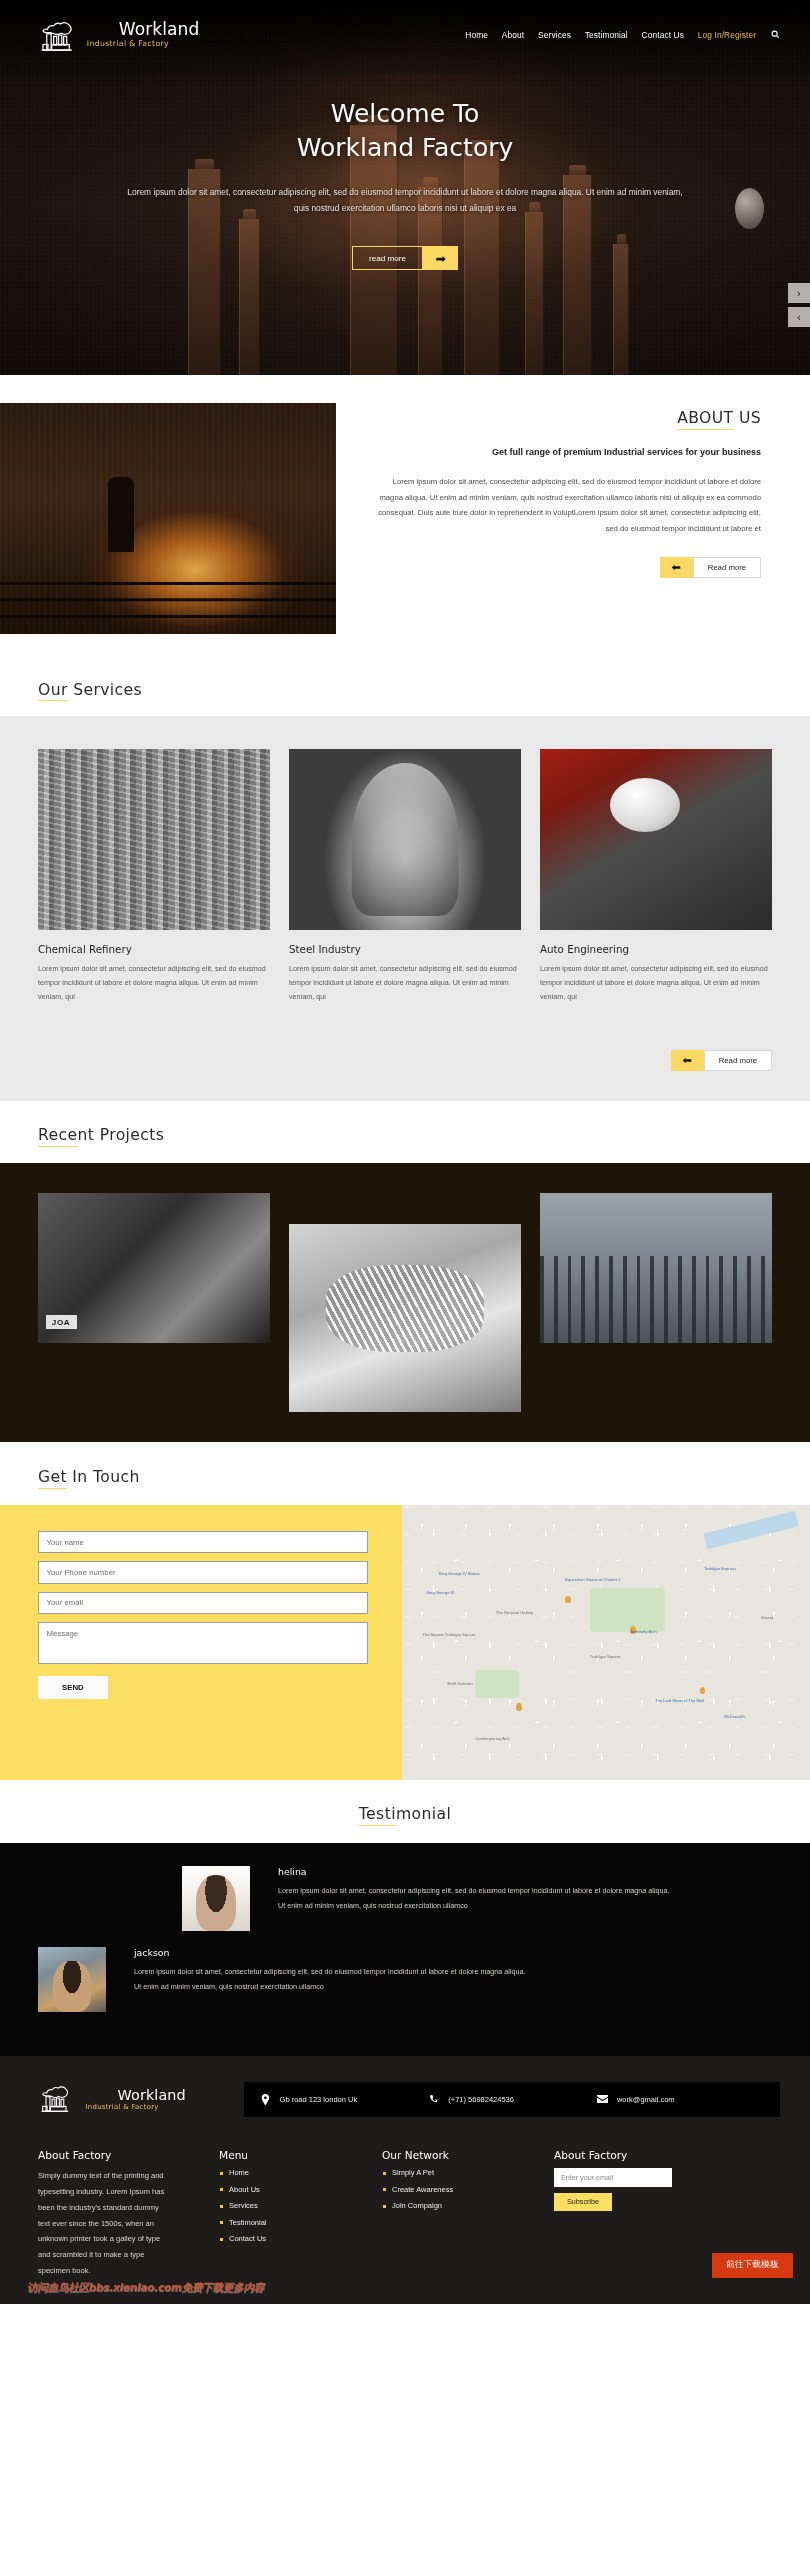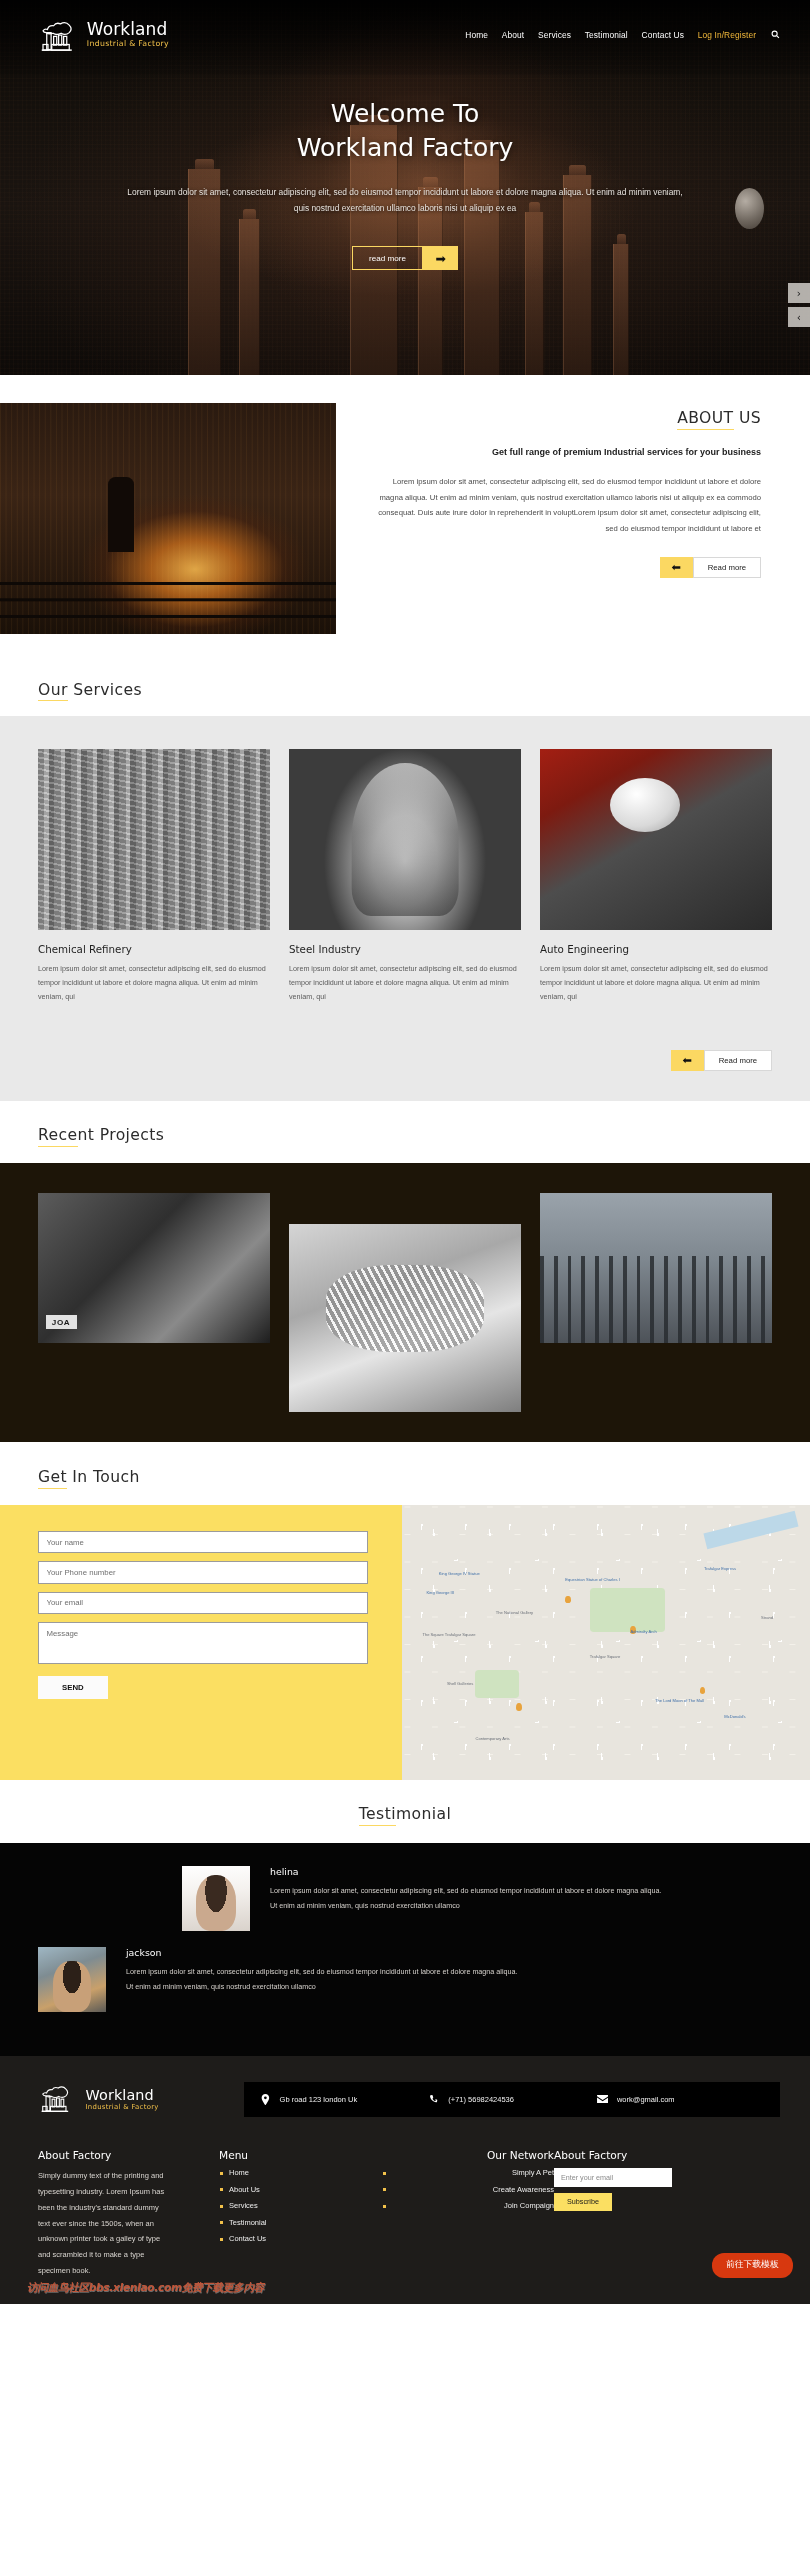--- a/index.html
+++ b/index.html
@@ -56,20 +56,21 @@
     position: absolute; top: 0; left: 0; right: 0; height: 69px;
     display: flex; align-items: center; justify-content: space-between;
     padding: 0 30px 0 38px; z-index: 20;
   }
   .logo-wrap { display: flex; align-items: center; gap: 8.8px; }
   .logo-mark { width: 40px; height: 35px; flex: 0 0 auto; }
   .logo-text { line-height: 1; }
   .logo-title {
     font-size: 17px; color: #fff; letter-spacing: 0.1px; font-weight: 400;
     font-family: "DejaVu Sans", sans-serif;
+    margin-left: 32px;
   }
   .logo-sub {
     font-size: 7.8px; color: #f2c14a; letter-spacing: 0.3px; margin-top: 2.5px;
     font-family: "DejaVu Sans", sans-serif;
   }
   .nav { display: flex; align-items: center; gap: 13.8px; }
   .nav a {
     color: #fff; font-size: 8.4px; text-decoration: none; letter-spacing: 0.1px;
   }
   .nav a.accent { color: #f0b73a; }
@@ -284,21 +285,21 @@
   .map .lbl {
     position:absolute; font-size:4.1px; color:#6a6f78; white-space:nowrap;
     font-family:"Liberation Sans", sans-serif;
   }
   .map .lbl.blue { color:#3f6fa8; }
 
   
   .testi-head { text-align: center; padding: 25px 0 20px; background: #fff; }
   .testimonials { background: #050505; padding: 22.5px 38px 27.5px; }
   .testi {
-    display: flex; gap: 20px; align-items: flex-start; margin-bottom: 16.3px;
+    display: flex; gap: 28px; align-items: flex-start; margin-bottom: 16.3px;
   }
   .testi.t1 { padding-left: 144px; }
   .testi-av { width: 68px; height: 65px; flex: 0 0 auto; }
   .testi-av.a {
     background: linear-gradient(175deg,#ffffff 0%,#f4f1ee 40%,#d9d2cb 100%);
     position: relative; overflow: hidden;
   }
   .testi-av.a::after {
     content:''; position:absolute; left:20%; top:14%; width:60%; height:86%;
     background: radial-gradient(ellipse at 50% 28%, #3a2a20 0 38%, #caa98e 38% 100%);
@@ -335,21 +336,21 @@
   .cst { display: flex; align-items: center; gap: 8.1px; flex: 1; }
   .cst .ico { width: 12.5px; height: 13.8px; flex:0 0 auto; display:flex; align-items:center; justify-content:center; }
   .cst span { font-size: 7.5px; color: #f1f1f1; }
 
   .footer-cols {
     display: flex; padding: 22.5px 30px 25px 38px; gap: 0;
   }
   .fcol { flex: 1; }
   .fcol.c1 { flex: 0 0 181px; }
   .fcol.c2 { flex: 0 0 163px; }
-  .fcol.c3 { flex: 0 0 172px; text-align: right; }
+  .fcol.c3 { flex: 0 0 172px; }
   .fcol h4 {
     font-size: 10.6px; color: #fff; font-weight: 400; margin-bottom: 7px;
     font-family: "DejaVu Sans", sans-serif;
   }
   .fcol p { font-size: 7.5px; color: #d9d5d0; line-height: 2.1; max-width: 134px; }
   .fcol ul { list-style: none; padding-left: 10px; }
   .fcol li {
     font-size: 7.5px; color: #ececec; margin-bottom: 7.5px; position: relative;
   }
   .fcol li::before {
@@ -370,21 +371,21 @@
   .watermark {
     position: absolute; left: 27px; bottom: 8.8px;
     font-size: 10.6px; font-weight: bold; font-style: italic;
     color: #c0563a; letter-spacing: -0.3px;
     text-shadow: 0.6px 0.6px 0 rgba(255,255,255,.35);
     font-family: "DejaVu Sans", sans-serif;
   }
   .dl-badge {
     position: absolute; right: 17.5px; bottom: 26px;
     background: #d7380f; color: #fff; font-size: 8.8px;
-    padding: 6.3px 13.8px; border-radius: 12px; cursor: pointer;
+    padding: 6.3px 13.8px; border-radius: 1px; cursor: pointer;
     font-family: "DejaVu Sans", sans-serif;
   }
 </style>
 </head>
 <body>
 
 <section class="hero">
   <div class="hero-tex"></div>
   <div class="hero-towers">
     <div class="tw" style="left:188px;width:33px;height:206px;"></div>

